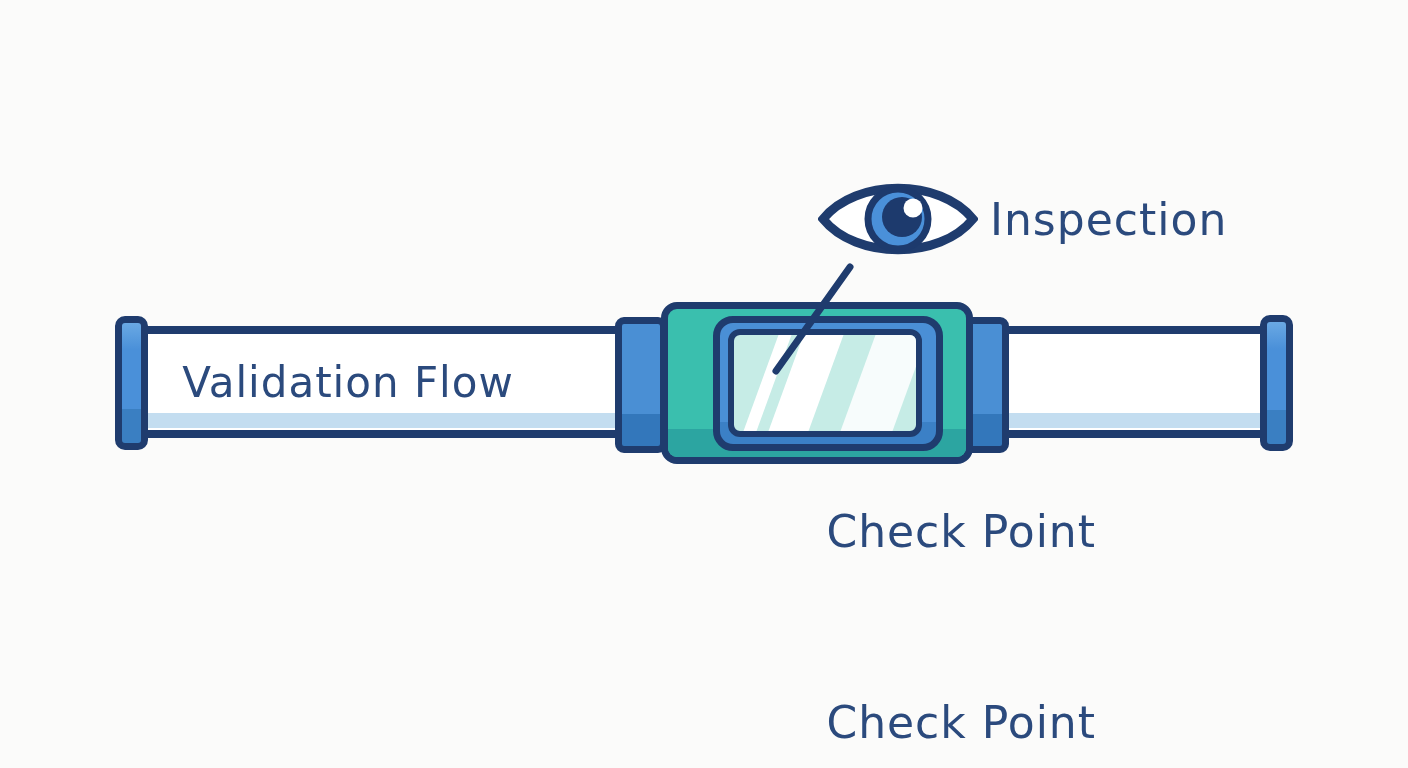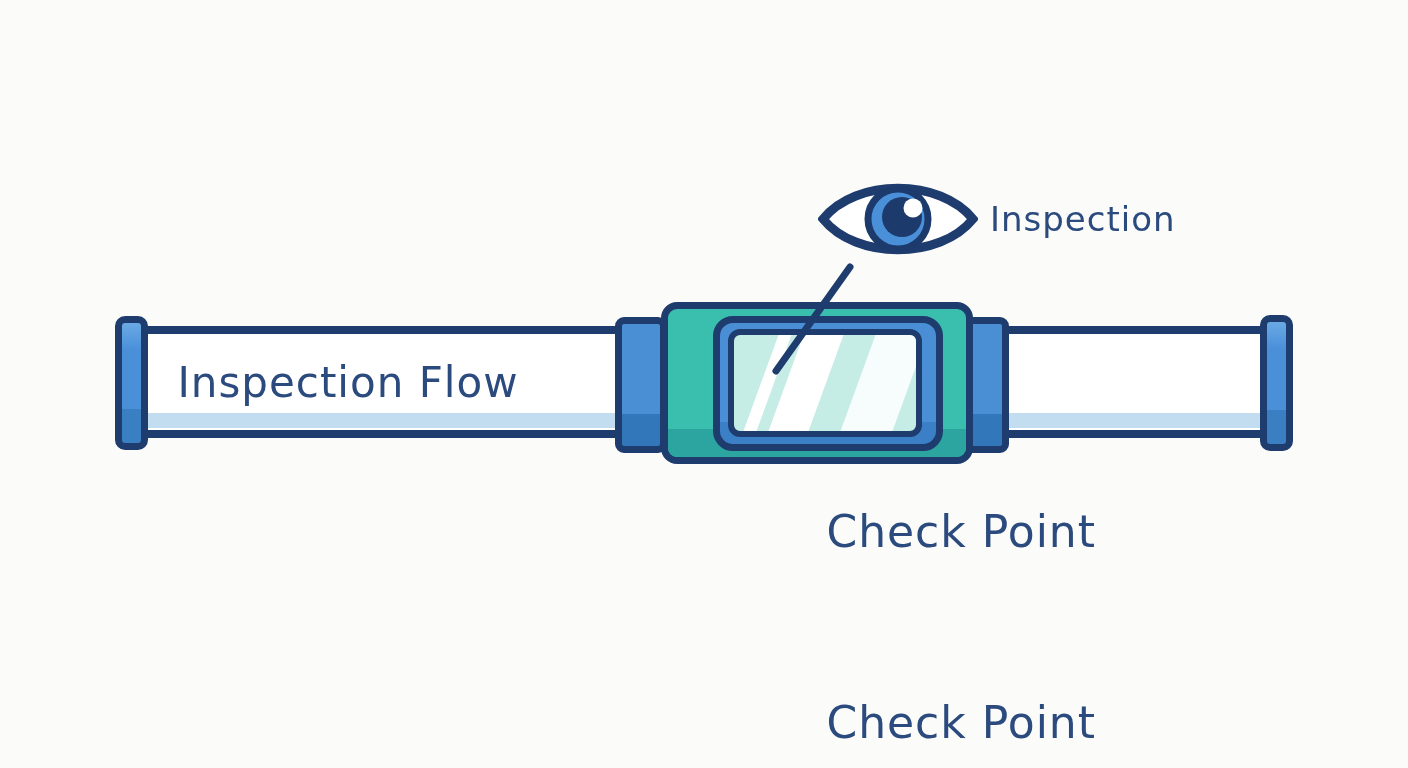--- a/index.html
+++ b/index.html
@@ -158,21 +158,21 @@
     stroke-width: 7;
     stroke-linecap: round;
   }
 
   
   .inspection-label {
     position: absolute;
     left: 990px; top: 188px;
     height: 62px;
     display: flex; align-items: center;
-    font-size: 34px;
+    font-size: 44px;
     letter-spacing: 1px;
     color: var(--text-navy, #2b4a7d);
     z-index: 9;
     white-space: nowrap;
   }
   .caption {
     position: absolute;
     left: 596px;
     width: 500px;
     text-align: right;
@@ -186,21 +186,21 @@
   .caption.bottom     { top: 697px; }
 </style>
 </head>
 <body>
 
 <div id="stage">
 
   <div class="pipe">
     <div class="pipe-liquid"></div>
   </div>
-  <div class="pipe-label">Inspection Flow</div>
+  <div class="pipe-label">Validation Flow</div>
 
   <div class="endcap left"></div>
   <div class="endcap right"></div>
 
   <div class="flange left"></div>
   <div class="flange right"></div>
 
   <div class="housing">
     <div class="housing-shade"></div>
   </div>

